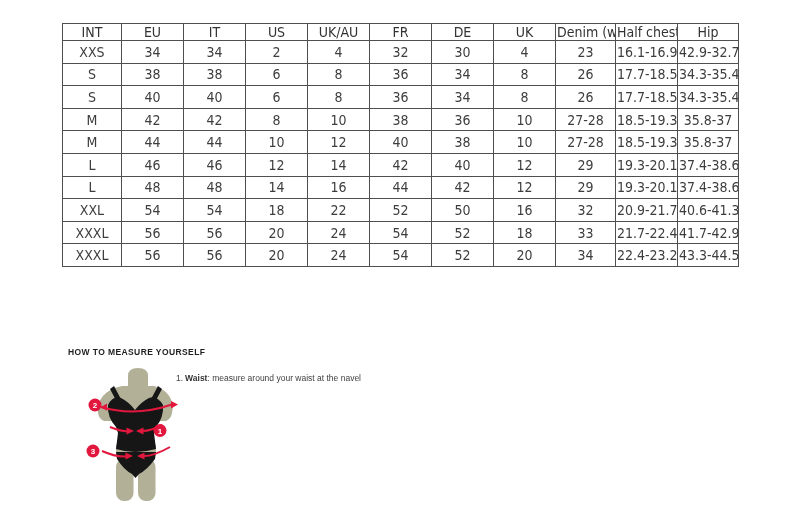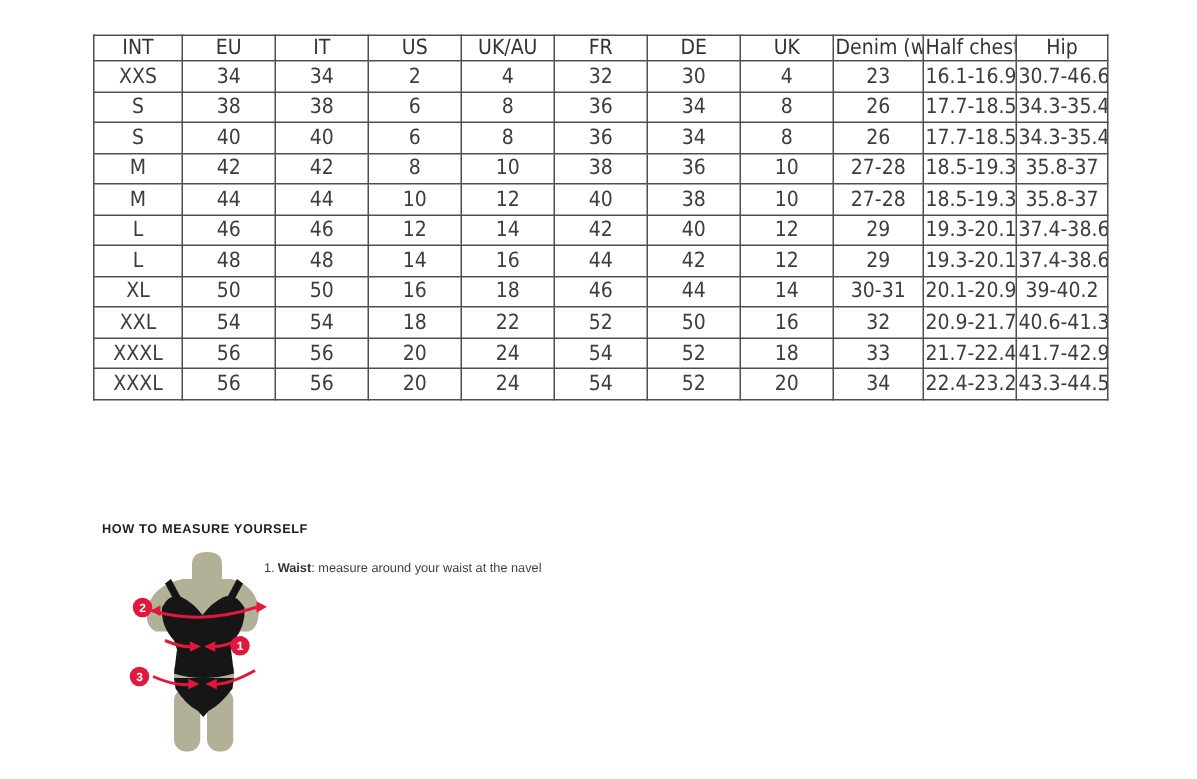--- a/index.html
+++ b/index.html
@@ -82,21 +82,21 @@
           <td>XXS</td>
           <td>34</td>
           <td>34</td>
           <td>2</td>
           <td>4</td>
           <td>32</td>
           <td>30</td>
           <td>4</td>
           <td>23</td>
           <td>16.1-16.9</td>
-          <td>30.7-46.6</td>
+          <td>42.9-32.7</td>
         </tr>
         <tr>
           <td>S</td>
           <td>38</td>
           <td>38</td>
           <td>6</td>
           <td>8</td>
           <td>36</td>
           <td>34</td>
           <td>8</td>
@@ -161,33 +161,20 @@
           <td>48</td>
           <td>48</td>
           <td>14</td>
           <td>16</td>
           <td>44</td>
           <td>42</td>
           <td>12</td>
           <td>29</td>
           <td>19.3-20.1</td>
           <td>37.4-38.6</td>
-        </tr>
-        <tr>
-          <td>XL</td>
-          <td>50</td>
-          <td>50</td>
-          <td>16</td>
-          <td>18</td>
-          <td>46</td>
-          <td>44</td>
-          <td>14</td>
-          <td>30-31</td>
-          <td>20.1-20.9</td>
-          <td>39-40.2</td>
         </tr>
         <tr>
           <td>XXL</td>
           <td>54</td>
           <td>54</td>
           <td>18</td>
           <td>22</td>
           <td>52</td>
           <td>50</td>
           <td>16</td>

